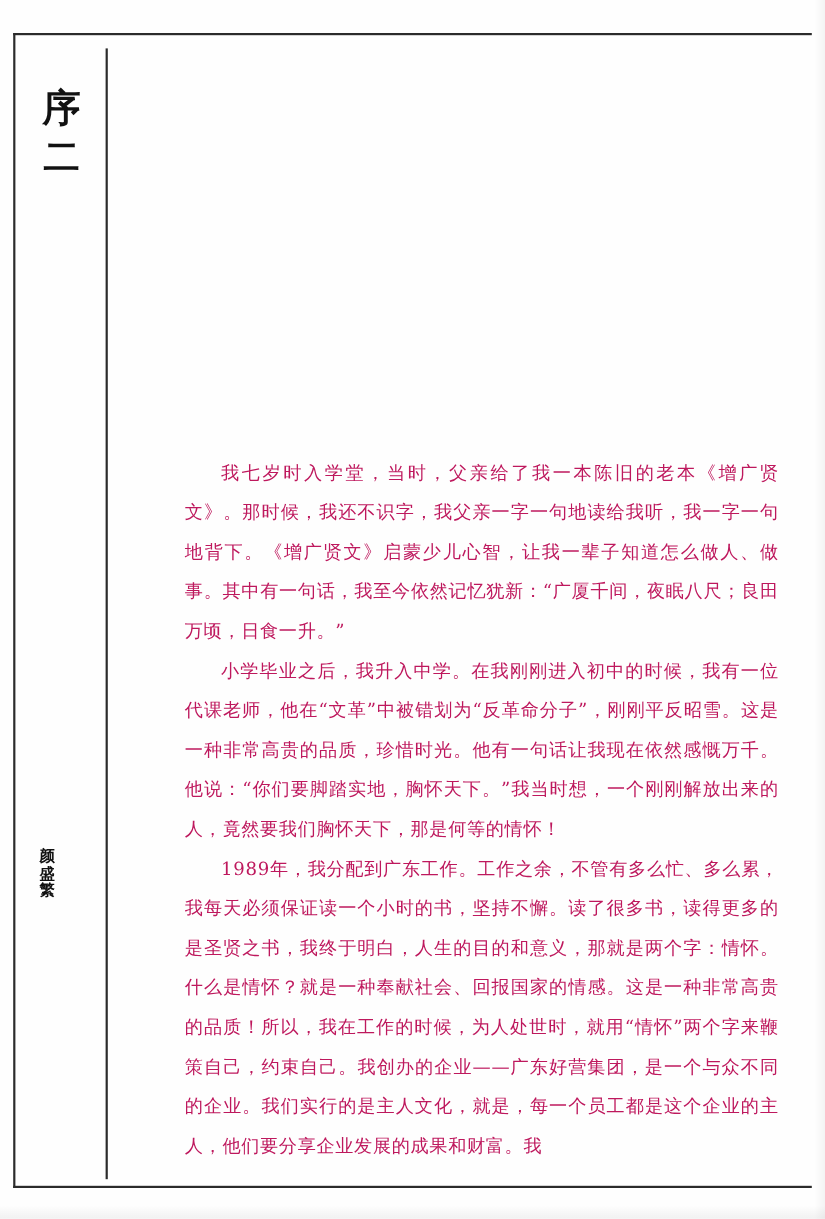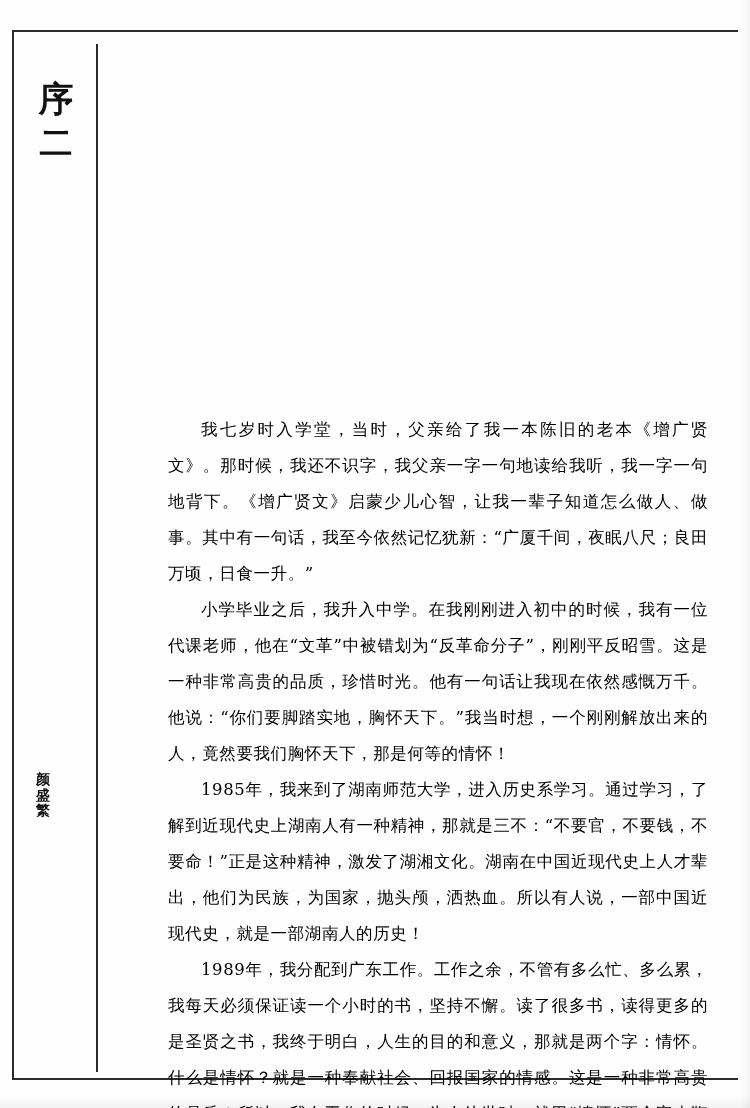--- a/index.html
+++ b/index.html
@@ -97,21 +97,21 @@
     top: 412px;
     width: 540px;
   }
   .body-text p {
     margin: 0;
     font-size: 16.5px;
     line-height: 36px;
     text-align: justify;
     text-justify: inter-ideograph;
     text-indent: 2em;
-    color: #000000;
+    color: #be185d;
     letter-spacing: 0.6px;
   }
 
   
   .scan-shade-right {
     position: absolute;
     right: 0; top: 0;
     width: 10px; height: 1108px;
     background: linear-gradient(to right, rgba(0,0,0,0.00), rgba(0,0,0,0.045));
     pointer-events: none;
@@ -141,19 +141,18 @@
 
   <div class="author-vertical">
     <span class="ch">颜</span>
     <span class="ch">盛</span>
     <span class="ch">繁</span>
   </div>
 
   <div class="body-text">
     <p>我七岁时入学堂，当时，父亲给了我一本陈旧的老本《增广贤文》。那时候，我还不识字，我父亲一字一句地读给我听，我一字一句地背下。《增广贤文》启蒙少儿心智，让我一辈子知道怎么做人、做事。其中有一句话，我至今依然记忆犹新：“广厦千间，夜眠八尺；良田万顷，日食一升。”</p>
     <p>小学毕业之后，我升入中学。在我刚刚进入初中的时候，我有一位代课老师，他在“文革”中被错划为“反革命分子”，刚刚平反昭雪。这是一种非常高贵的品质，珍惜时光。他有一句话让我现在依然感慨万千。他说：“你们要脚踏实地，胸怀天下。”我当时想，一个刚刚解放出来的人，竟然要我们胸怀天下，那是何等的情怀！</p>
-    <p>1985年，我来到了湖南师范大学，进入历史系学习。通过学习，了解到近现代史上湖南人有一种精神，那就是三不：“不要官，不要钱，不要命！”正是这种精神，激发了湖湘文化。湖南在中国近现代史上人才辈出，他们为民族，为国家，抛头颅，洒热血。所以有人说，一部中国近现代史，就是一部湖南人的历史！</p>
     <p>1989年，我分配到广东工作。工作之余，不管有多么忙、多么累，我每天必须保证读一个小时的书，坚持不懈。读了很多书，读得更多的是圣贤之书，我终于明白，人生的目的和意义，那就是两个字：情怀。什么是情怀？就是一种奉献社会、回报国家的情感。这是一种非常高贵的品质！所以，我在工作的时候，为人处世时，就用“情怀”两个字来鞭策自己，约束自己。我创办的企业——广东好营集团，是一个与众不同的企业。我们实行的是主人文化，就是，每一个员工都是这个企业的主人，他们要分享企业发展的成果和财富。我</p>
   </div>
 
   <div class="scan-shade-right"></div>
   <div class="scan-shade-bottom"></div>
 </div>
 
 </body></html>

